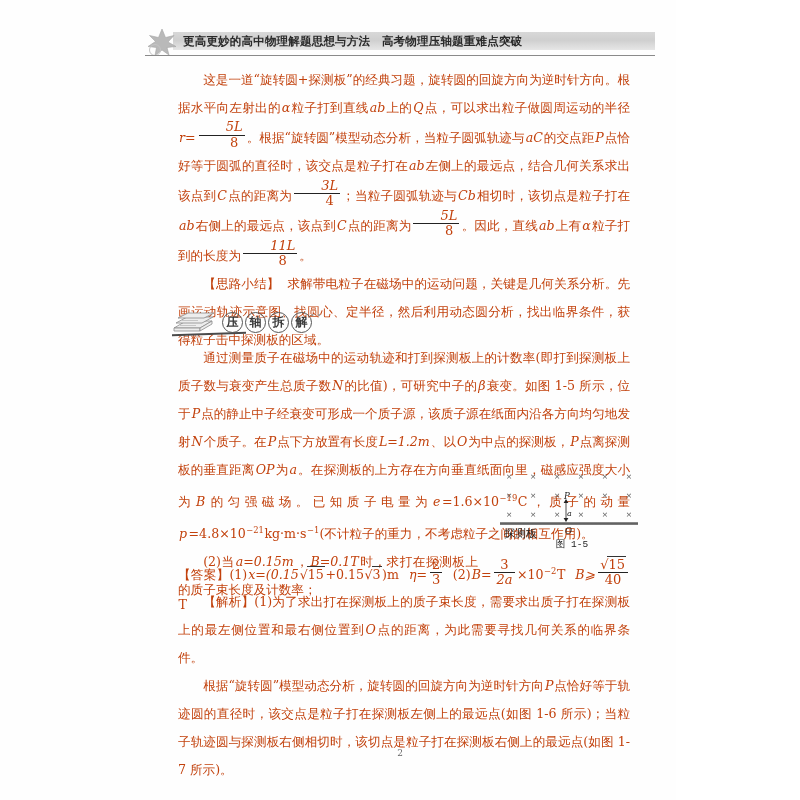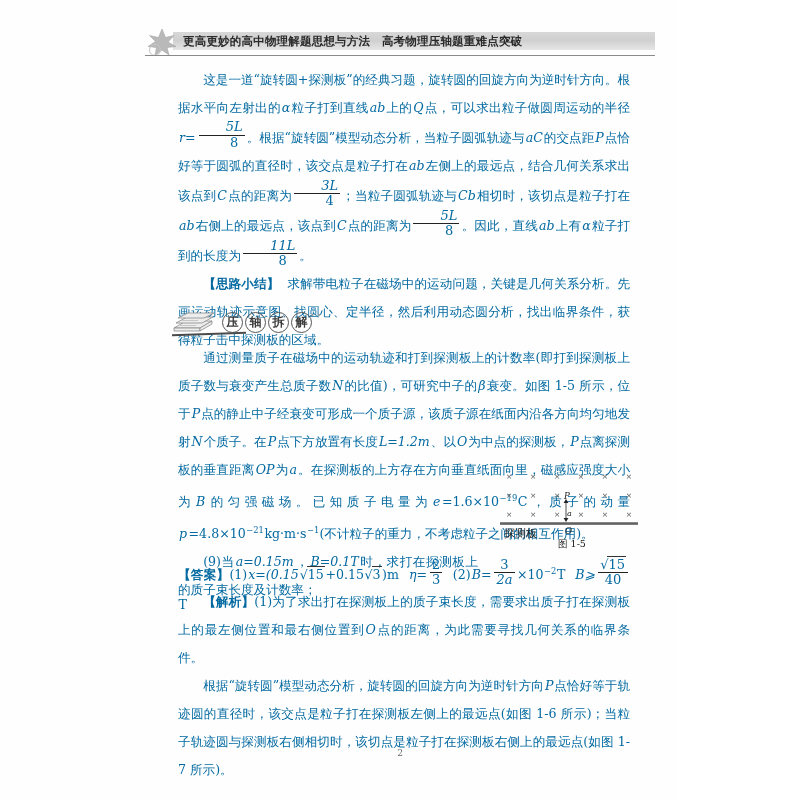--- a/index.html
+++ b/index.html
@@ -73,26 +73,26 @@
     top: 66px;
     width: 452px;
   }
   p.body {
     margin: 0 0 0 0;
     font-size: 12.6px;
     line-height: 28px;
     text-align: justify;
     text-justify: inter-ideograph;
     text-indent: 2em;
-    color: #0369a1;
+    color: #c2410c;
   }
   p.body.noindent { text-indent: 0; }
   .mi { font-family: "DejaVu Serif", "Liberation Serif", serif; font-style: italic; padding: 0 1px; }
   .mn { font-family: "DejaVu Serif", "Liberation Serif", serif; font-style: normal; padding: 0 0.5px; }
-  .lbl { font-weight: bold; }
+  .lbl { font-weight: normal; }
 
   
   .frac {
     display: inline-block;
     vertical-align: -0.52em;
     text-align: center;
     font-size: 13px;
     line-height: 1.12;
     margin: 0 2px;
     position: relative;
@@ -239,20 +239,21 @@
     height: 23px;
   }
   .fig-caption {
     position: absolute;
     left: 40px;
     top: 66px;
     width: 80px;
     text-align: center;
     font-size: 9.5px;
     color: #1a1a1a;
+    font-family: Liberation Mono, monospace;
   }
 
   
   .pagenum {
     position: absolute;
     left: 0;
     top: 748px;
     width: 800px;
     text-align: center;
     font-size: 9px;
@@ -301,21 +302,21 @@
       <div class="sec-char">拆</div>
       <div class="sec-char">解</div>
     </div>
     <div class="sec-dots">••</div>
   </div>
 
   <div class="content" style="top:344px;">
 
     <p class="body"><span>通过测量质子在磁场中的运动轨迹和打到探测板上的计数率(即打到探测板上质子数与衰变产生总质子数</span><span class="mi">N</span><span>的比值)，可研究中子的</span><span class="mi">β</span><span>衰变。如图 1-5 所示，位于</span><span class="mi">P</span><span>点的静止中子经衰变可形成一个质子源，该质子源在纸面内沿各方向均匀地发射</span><span class="mi">N</span><span>个质子。在</span><span class="mi">P</span><span>点下方放置有长度</span><span class="mi">L=1.2m</span><span>、以</span><span class="mi">O</span><span>为中点的探测板，</span><span class="mi">P</span><span>点离探测板的垂直距离</span><span class="mi">OP</span><span>为</span><span class="mi">a</span><span>。在探测板的上方存在方向垂直纸面向里，磁感应强度大小为</span><span class="mi">B</span><span>的匀强磁场。已知质子电量为</span><span class="mi">e</span><span class="mn">=1.6×10</span><sup class="exp">−19</sup><span class="mn">C</span><span>，质子的动量</span><span class="mi">p</span><span class="mn">=4.8×10</span><sup class="exp">−21</sup><span class="mn">kg·m·s</span><sup class="exp">−1</sup><span>(不计粒子的重力，不考虑粒子之间的相互作用)。</span></p>
 
-    <p class="body" style="width:300px;"><span>(9)当</span><span class="mi">a=0.15m</span><span class="mn">，</span><span class="mi">B=0.1T</span><span>时，求打在探测板上的质子束长度及计数率；</span></p>
+    <p class="body" style="width:300px;"><span>(2)当</span><span class="mi">a=0.15m</span><span class="mn">，</span><span class="mi">B=0.1T</span><span>时，求打在探测板上的质子束长度及计数率；</span></p>
 
 
   </div>
 
   <div class="figure">
     <div class="fig-field">
       <div class="fig-row" style="top:0px;">
         <span>×</span>
         <span>×</span>
         <span>×</span>

